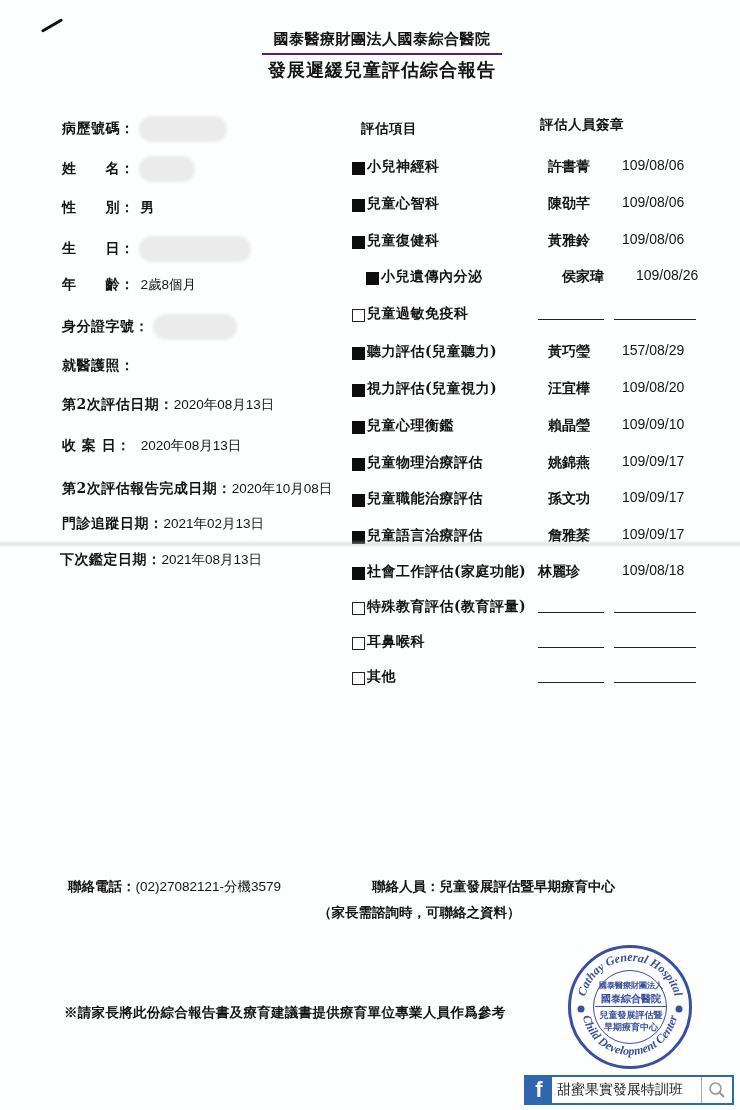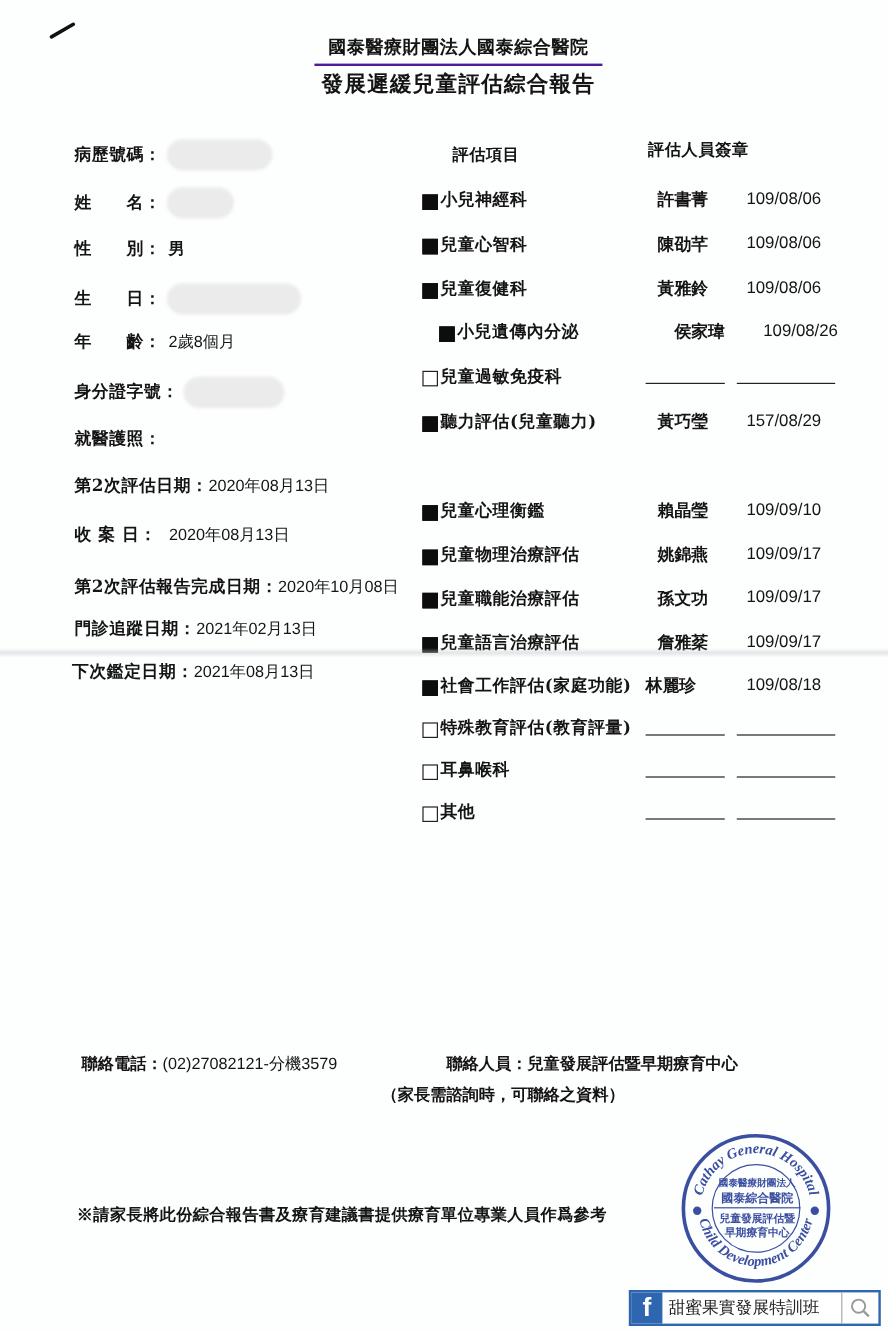--- a/index.html
+++ b/index.html
@@ -151,21 +151,21 @@
   </div>
   <div class="field" style="top:515px;">
     <span class="label">門診追蹤日期：</span>
     <span class="value" style="margin-left:0;">2021年02月13日</span>
   </div>
   <div class="field" style="top:551px; left:60px;">
     <span class="label">下次鑑定日期：</span>
     <span class="value" style="margin-left:0;">2021年08月13日</span>
   </div>
 
-  <div class="col-head" style="left:360px; top:120px;padding-left:17px;">評估項目</div>
+  <div class="col-head" style="left:344px; top:120px;padding-left:17px;">評估項目</div>
   <div class="col-head" style="left:540px; top:116px;">評估人員簽章</div>
 
   <div class="eval-row" style="top:158px;">
     <span class="box checked"></span>
     <span class="item">小兒神經科</span>
     <span class="evaluator">許書菁</span>
     <span class="date">109/08/06</span>
   </div>
   <div class="eval-row" style="top:195px;">
     <span class="box checked"></span>
@@ -189,20 +189,26 @@
     <span class="box"></span>
     <span class="item">兒童過敏免疫科</span>
     <span class="blank1"></span>
     <span class="blank2"></span>
   </div>
   <div class="eval-row" style="top:343px;">
     <span class="box checked"></span>
     <span class="item">聽力評估(兒童聽力)</span>
     <span class="evaluator">黃巧瑩</span>
     <span class="date">157/08/29</span>
+  </div>
+  <div class="eval-row" style="top:380px;">
+    <span class="box checked"></span>
+    <span class="item">視力評估(兒童視力)</span>
+    <span class="evaluator">汪宜樺</span>
+    <span class="date">109/08/20</span>
   </div>
   <div class="eval-row" style="top:417px;">
     <span class="box checked"></span>
     <span class="item">兒童心理衡鑑</span>
     <span class="evaluator">賴晶瑩</span>
     <span class="date">109/09/10</span>
   </div>
   <div class="eval-row" style="top:454px;">
     <span class="box checked"></span>
     <span class="item">兒童物理治療評估</span>

